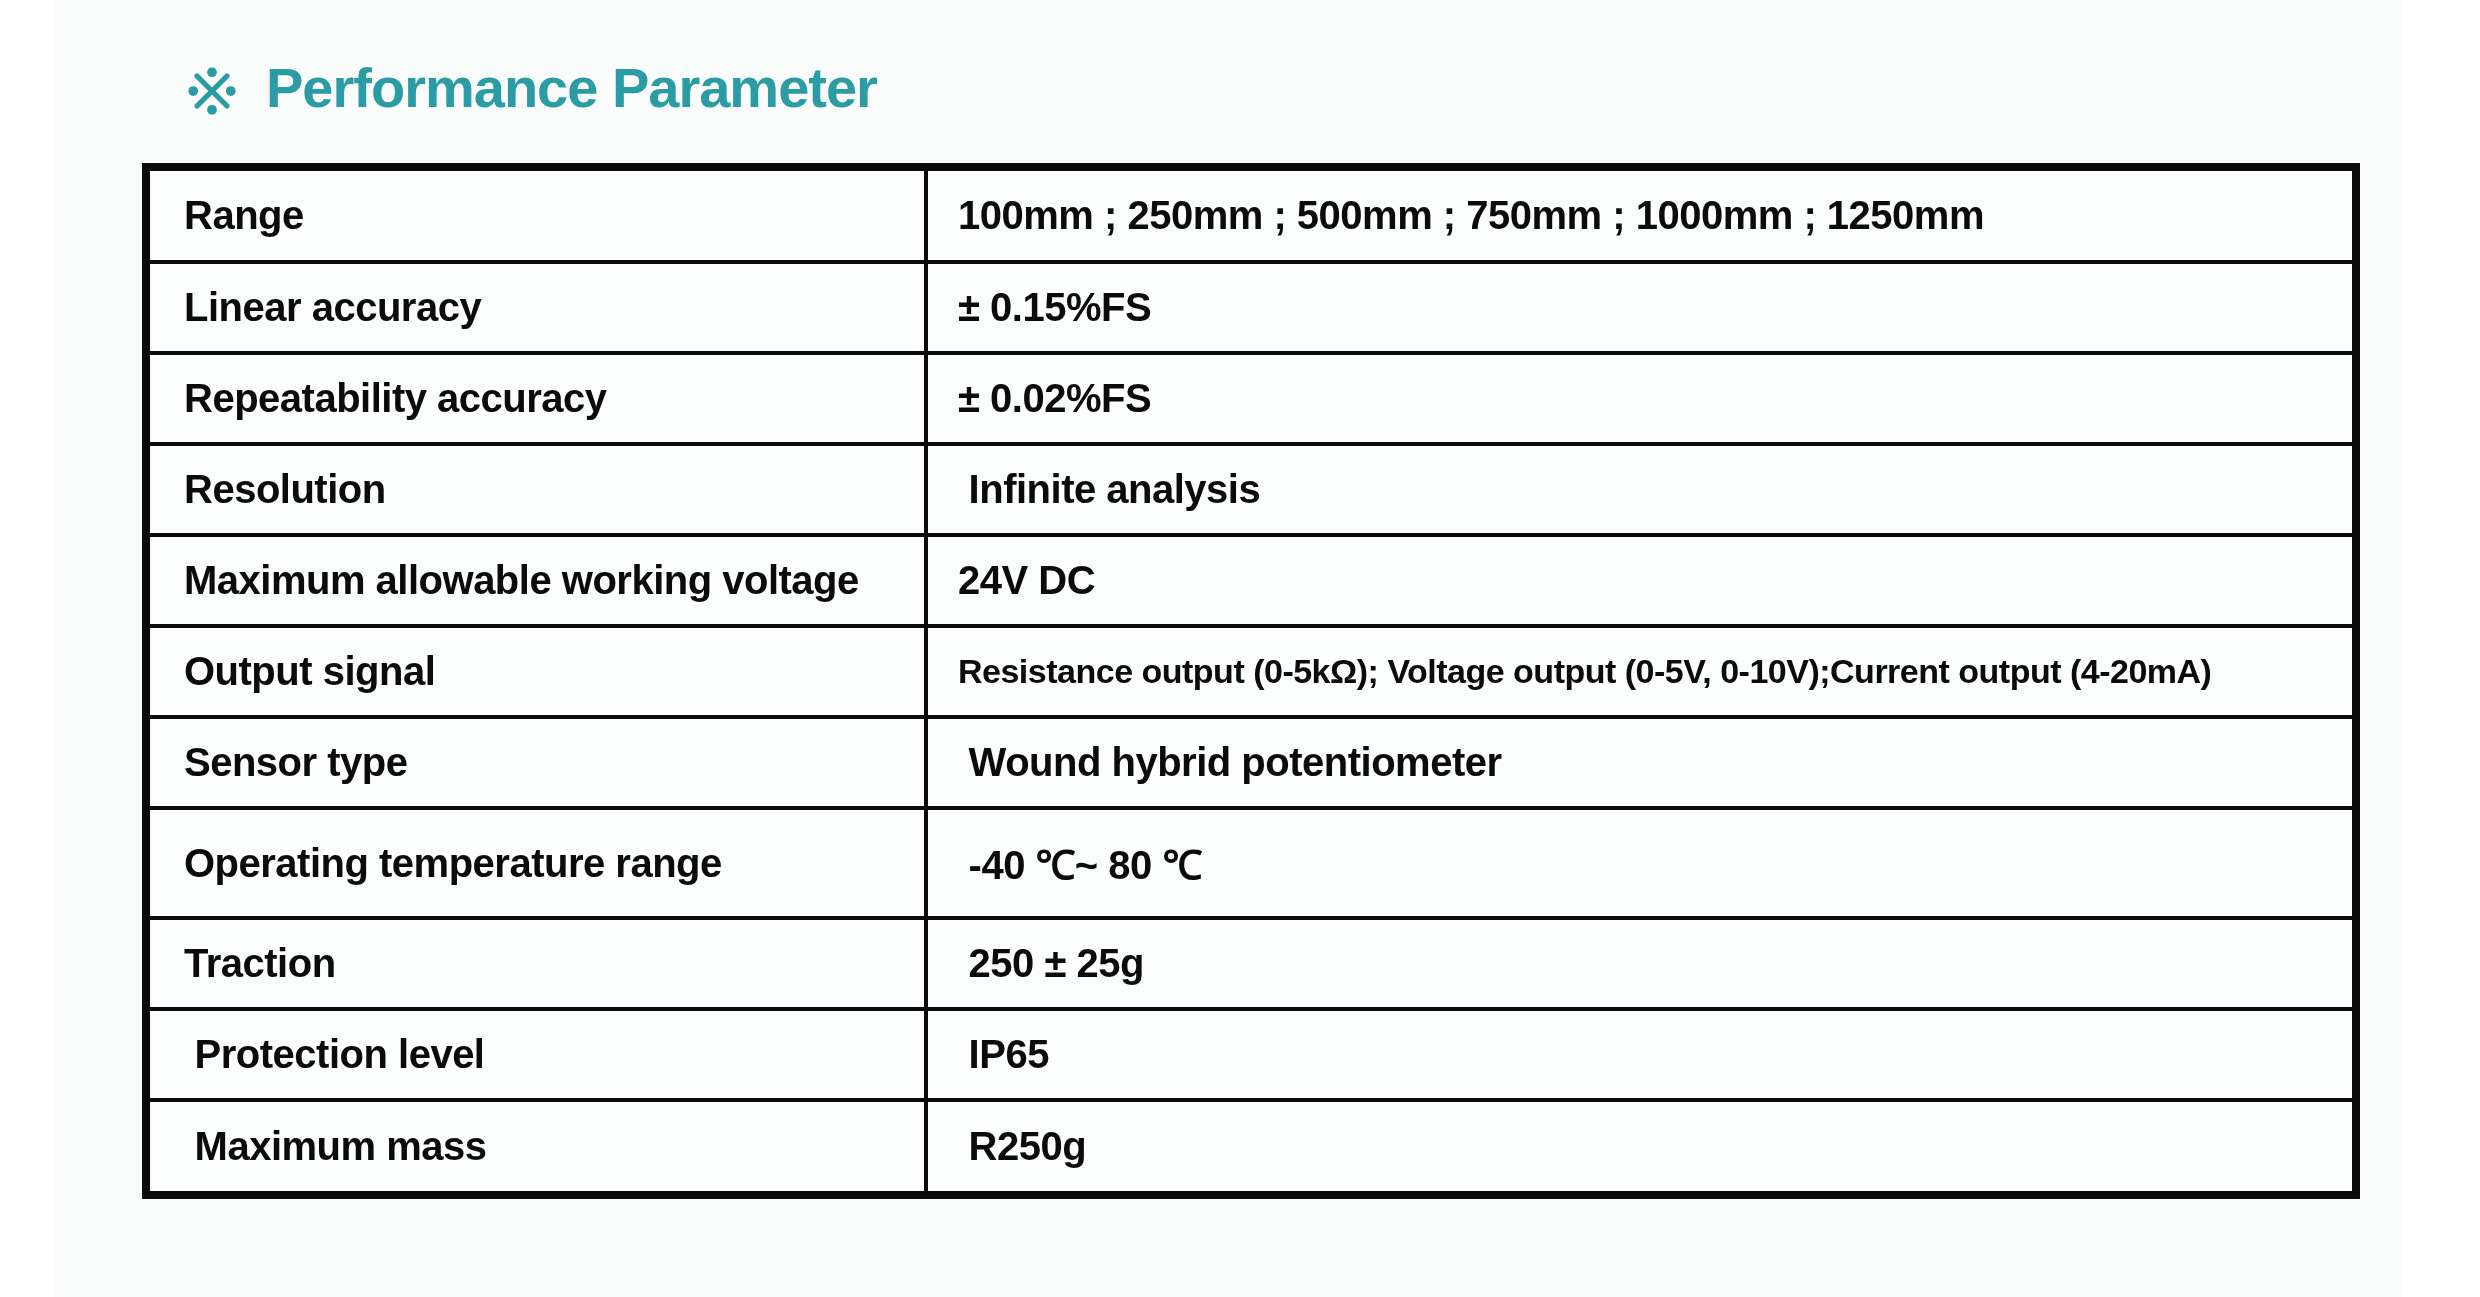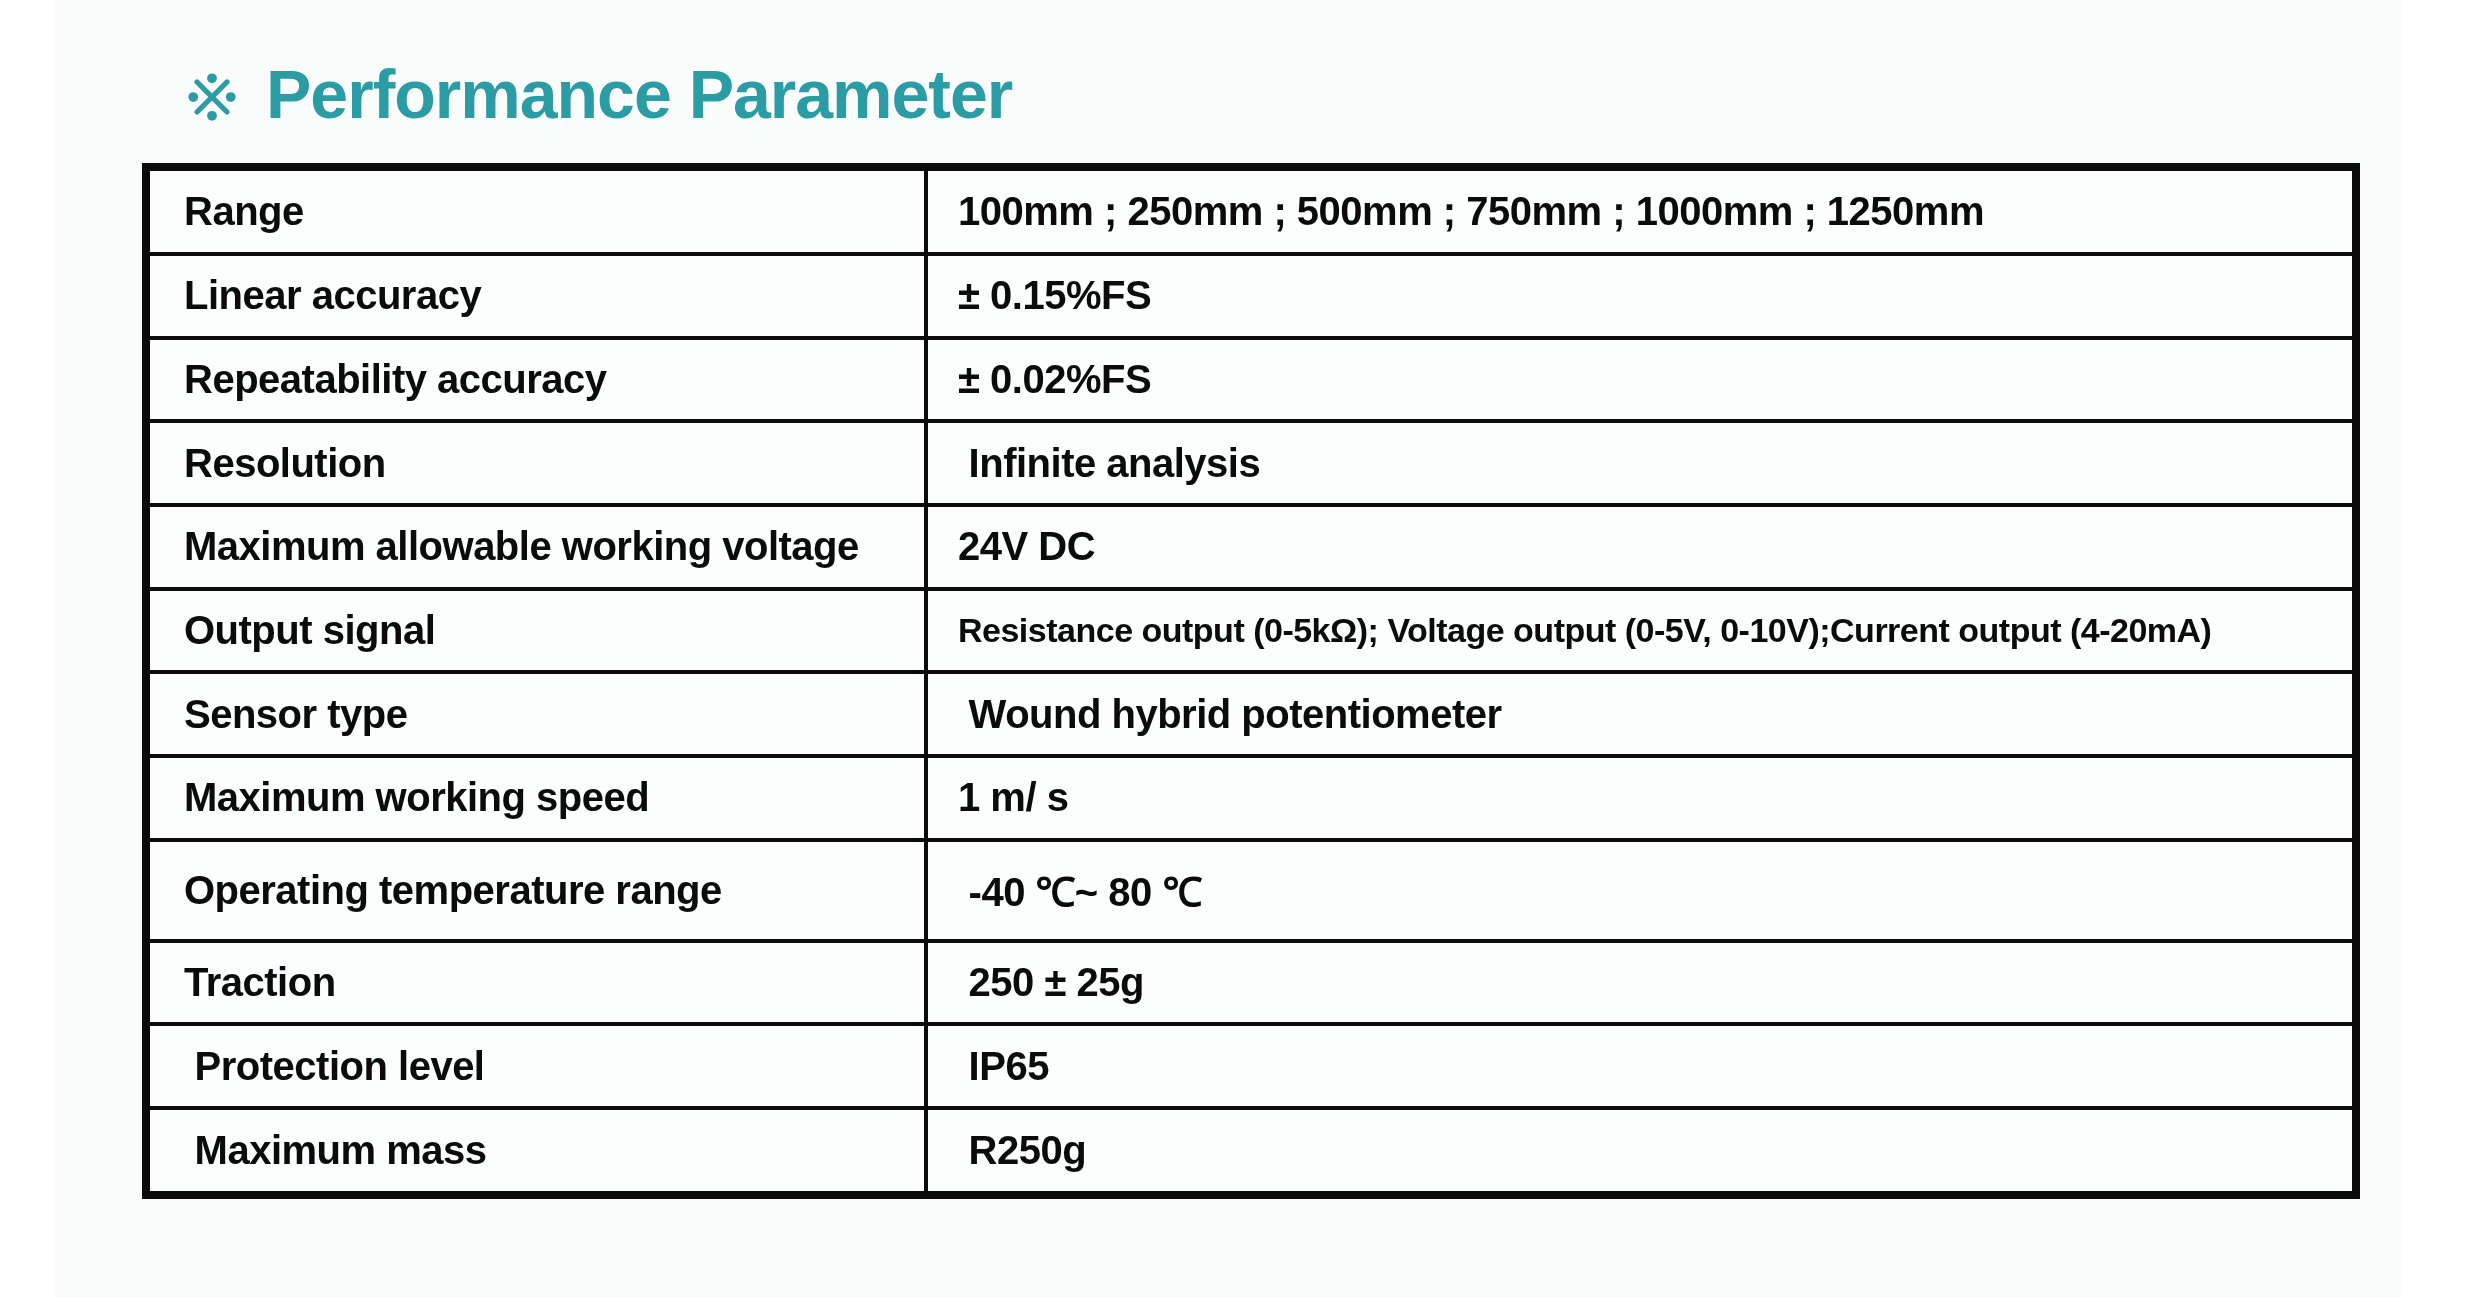--- a/index.html
+++ b/index.html
@@ -30,21 +30,21 @@
     align-items: center;
     gap: 30px;
   }
   .ref-icon {
     width: 48px;
     height: 48px;
     display: block;
     margin-top: 6px;
   }
   .title-text {
-    font-size: 68px;
+    font-size: 56px;
     font-weight: bold;
     letter-spacing: -1px;
     color: #2b9ca3;
     white-space: pre;
   }
   table.param-table {
     position: absolute;
     left: 142px;
     top: 163px;
     width: 2218px;
@@ -122,24 +122,20 @@
         </tr>
         <tr>
           <td class="label-cell">Output signal</td>
           <td class="value-cell long">Resistance output (0-5kΩ); Voltage output (0-5V, 0-10V);Current output (4-20mA)</td>
         </tr>
         <tr>
           <td class="label-cell">Sensor type</td>
           <td class="value-cell"> Wound hybrid potentiometer</td>
         </tr>
         <tr>
-          <td class="label-cell">Maximum working speed</td>
-          <td class="value-cell">1 m/ s</td>
-        </tr>
-        <tr>
           <td class="label-cell">Operating temperature range</td>
           <td class="value-cell"> -40 ℃~ 80 ℃</td>
         </tr>
         <tr>
           <td class="label-cell">Traction</td>
           <td class="value-cell"> 250 ± 25g</td>
         </tr>
         <tr>
           <td class="label-cell"> Protection level</td>
           <td class="value-cell"> IP65</td>

